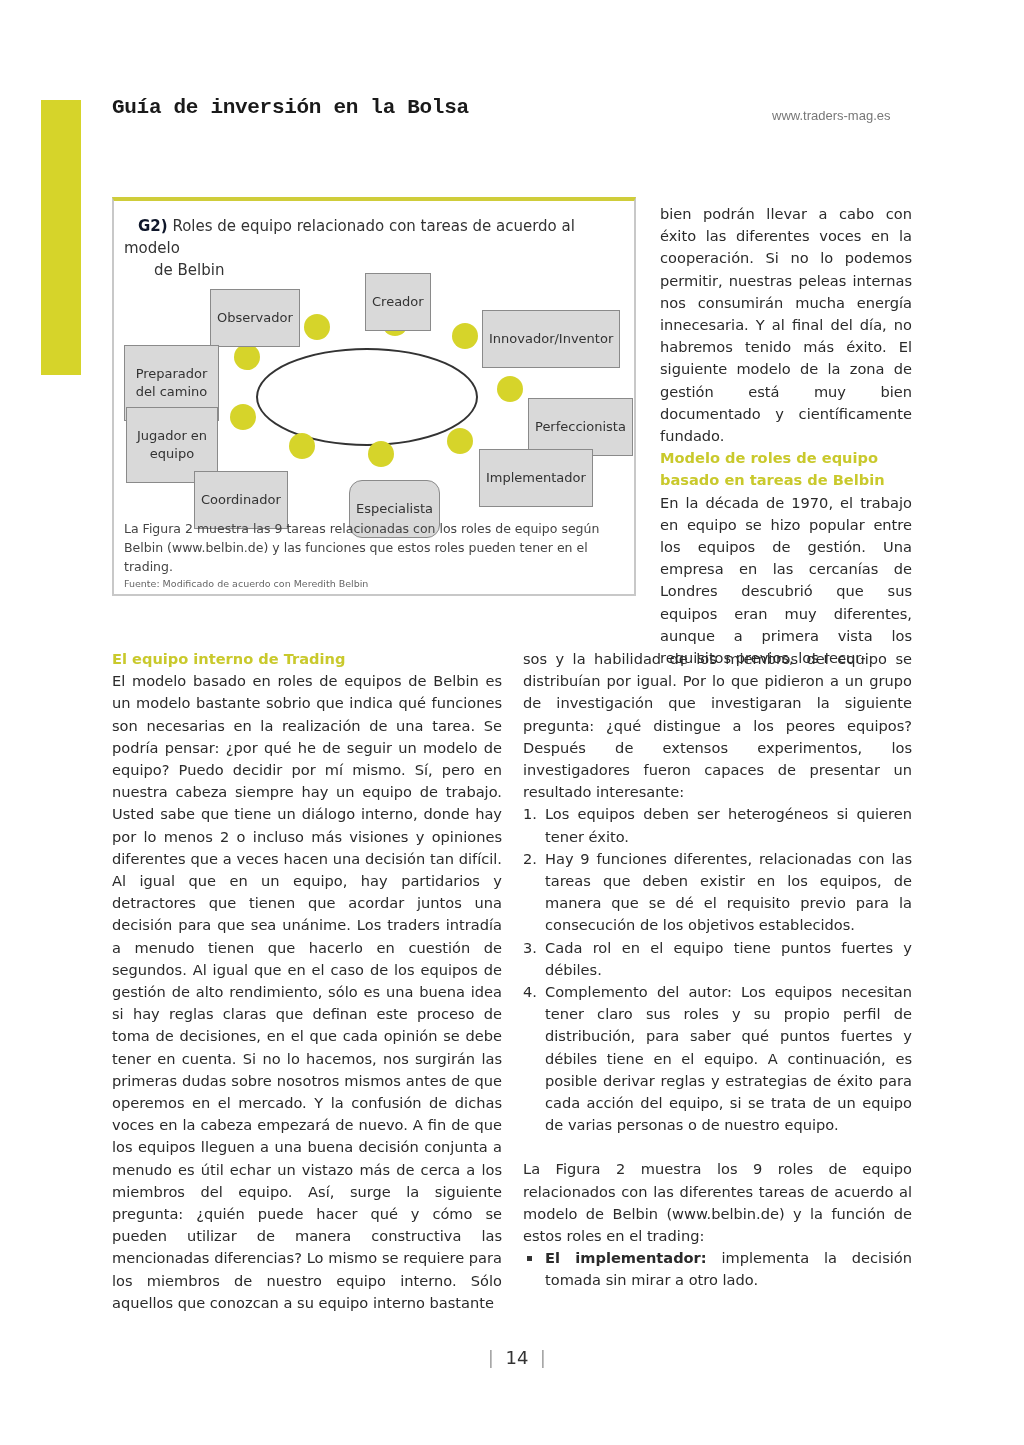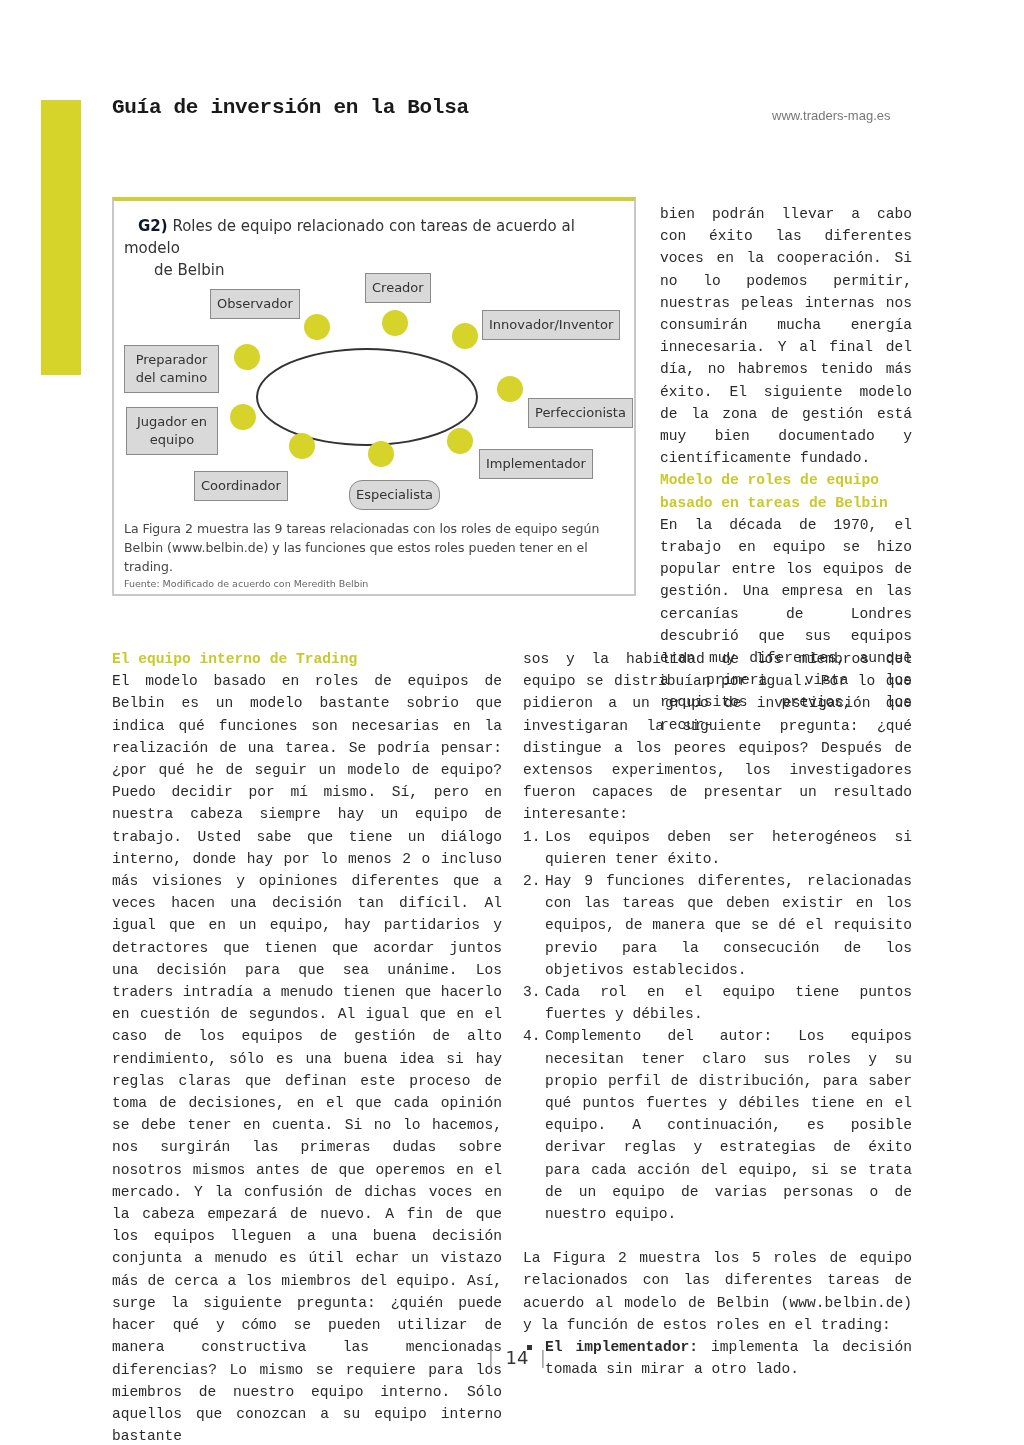--- a/index.html
+++ b/index.html
@@ -7,27 +7,27 @@
          font-family:"DejaVu Sans", sans-serif; color:#2a2a2a; }
   .accent-bar { position:absolute; left:41px; top:100px; width:40px; height:275px; background:#d6d42a; }
   .header-title { position:absolute; left:112px; top:96px; font-size:21px; font-weight:bold; color:#1a1a1a; letter-spacing:-0.3px;
                   font-family:Liberation Mono, monospace; }
   .header-url { position:absolute; left:772px; top:108px; font-size:13px; color:#777; font-family:"Liberation Sans", sans-serif; }
 
   .figure { position:absolute; left:112px; top:197px; width:524px; height:399px; border:2px solid #c8c8c8; border-top:4px solid #cfcd3a; box-sizing:border-box; background:#fff; }
   .fig-title { position:absolute; left:10px; top:14px; width:490px; font-size:15px; line-height:22px; color:#333; }
   .fig-title b { color:#0f172a;margin-left:14px; }
   .fig-title .indent { display:block; padding-left:30px; }
-  .role { position:absolute; background:#d9d9d9; border:1.5px solid #8a8a8a; font-size:13px; color:#333; text-align:center; line-height:18px; box-sizing:border-box; padding:5px 6px; }
+  .role { position:absolute; background:#d9d9d9; border:1.5px solid #8a8a8a; font-size:13px; color:#333; text-align:center; line-height:18px; box-sizing:border-box; padding:19px 6px; }
   .dot { position:absolute; width:26px; height:26px; border-radius:50%; background:#d6d42a; }
   .ellipse { position:absolute; left:142px; top:147px; width:222px; height:98px; border:2px solid #333; border-radius:50%; box-sizing:border-box; }
   .fig-caption { position:absolute; left:10px; top:318px; width:508px; font-size:12.5px; line-height:19px; color:#444; }
   .fig-source { position:absolute; left:10px; top:377px; font-size:9.5px; color:#666; }
 
-  .text { font-size:14.6px; line-height:22.2px; color:#2a2a2a;font-family:Liberation Mono, monospace; }
+  .text { font-size:14.6px; line-height:22.2px; color:#2a2a2a; }
   .col { position:absolute; text-align:justify; }
   .col p { margin:0; }
   .heading-accent { color:#c9c92c; font-weight:bold; }
   ol.list, ul.list { margin:0; padding:0; list-style:none; }
   .li { position:relative; padding-left:22px; }
   .li .num { position:absolute; left:0; top:0; }
   .li .bul { position:absolute; left:4px; top:9px; width:5px; height:5px; background:#333; }
 
   .page-number { position:absolute; left:488px; top:1347px; font-size:18px; color:#333; }
   .page-number .sep { color:#999; font-size:17px; }
@@ -104,21 +104,21 @@
 </div>
 
 <div class="col text" style="left:523px;top:648px;width:389px;">
   <p>sos y la habilidad de los miembros del equipo se distribuían por igual. Por lo que pidieron a un grupo de investigación que investigaran la siguiente pregunta: ¿qué distingue a los peores equipos? Después de extensos experimentos, los investigadores fueron capaces de presentar un resultado interesante:</p>
   <ol class="list">
     <li class="li"><span class="num">1.</span><span>Los equipos deben ser heterogéneos si quieren tener éxito.</span></li>
     <li class="li"><span class="num">2.</span><span>Hay 9 funciones diferentes, relacionadas con las tareas que deben existir en los equipos, de manera que se dé el requisito previo para la consecución de los objetivos establecidos.</span></li>
     <li class="li"><span class="num">3.</span><span>Cada rol en el equipo tiene puntos fuertes y débiles.</span></li>
     <li class="li"><span class="num">4.</span><span>Complemento del autor: Los equipos necesitan tener claro sus roles y su propio perfil de distribución, para saber qué puntos fuertes y débiles tiene en el equipo. A continuación, es posible derivar reglas y estrategias de éxito para cada acción del equipo, si se trata de un equipo de varias personas o de nuestro equipo.</span></li>
   </ol>
-  <p style="margin-top:22px;">La Figura 2 muestra los 5 roles de equipo relacionados con las diferentes tareas de acuerdo al modelo de Belbin (www.belbin.de) y la función de estos roles en el trading:</p>
+  <p style="margin-top:22px;">La Figura 2 muestra los 9 roles de equipo relacionados con las diferentes tareas de acuerdo al modelo de Belbin (www.belbin.de) y la función de estos roles en el trading:</p>
   <ul class="list">
     <li class="li"><span class="bul"></span><b>El implementador:</b><span> implementa la decisión tomada sin mirar a otro lado.</span></li>
   </ul>
 </div>
 
 <div class="page-number">
   <span class="sep">|</span>
   <span style="margin:0 6px;">14</span>
   <span class="sep">|</span>
 </div>

